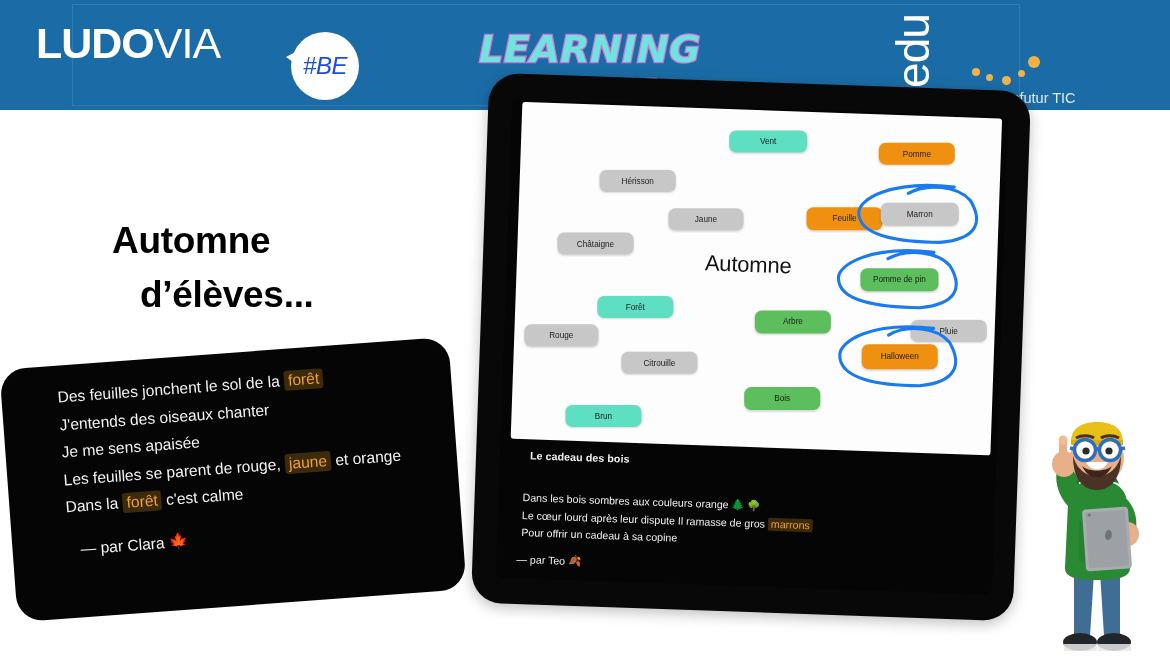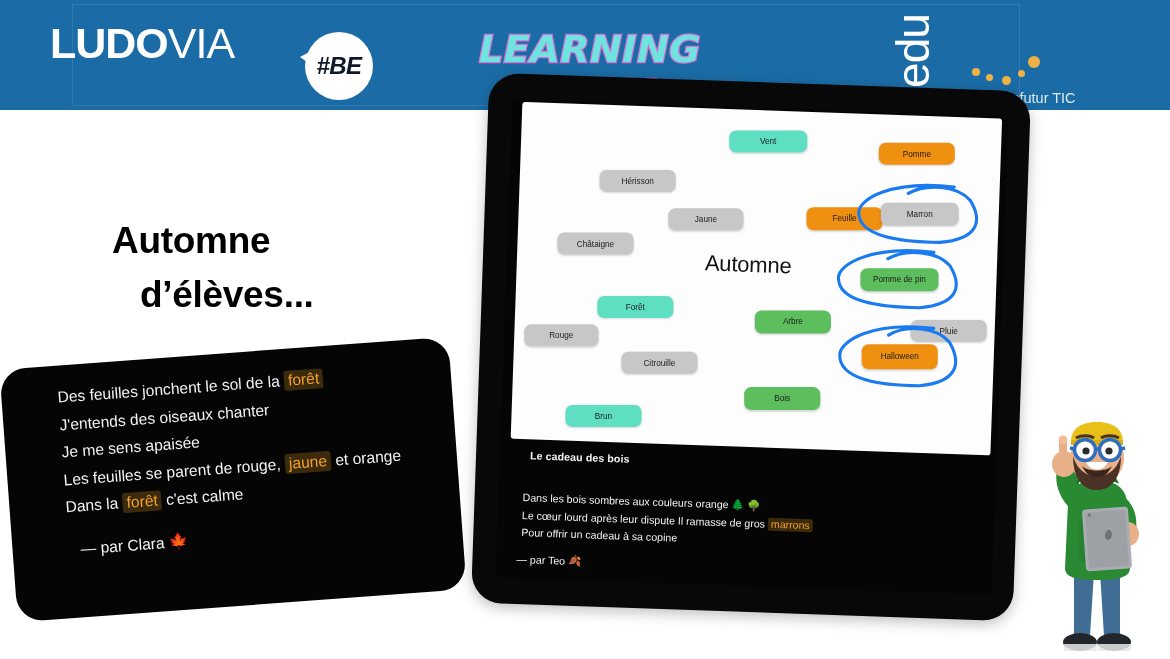--- a/index.html
+++ b/index.html
@@ -17,21 +17,20 @@
   }
   .header-inner-frame {
     position:absolute; left:72px; top:4px; width:948px; height:102px;
     border:1px solid rgba(255,255,255,0.10);
   }
 
   
   .ludovia {
     position:absolute; left:36px; top:20px; width:300px; height:72px;
     color:#ffffff;
-    margin-left:14px;
   }
   .ludovia-main {
     font-size:43px; letter-spacing:-1px; line-height:46px;
     font-weight:400; white-space:nowrap;
   }
   .ludovia-main .bold { font-weight:700; }
   .ludovia-sub1, .ludovia-sub2 {
     font-size:11.5px; letter-spacing:2.6px; line-height:13px; font-weight:400;
   }
   .ludovia-sub1 { margin-top:2px; }
@@ -40,21 +39,21 @@
     background:#ffffff; border-radius:50%;
     display:flex; align-items:center; justify-content:center;
   }
   .be-bubble-tail {
     position:absolute; left:250px; top:28px; width:0; height:0;
     border-top:9px solid transparent;
     border-bottom:12px solid transparent;
     border-right:17px solid #ffffff;
   }
   .be-text {
-    font-size:24px; font-weight:700; color:#0f172a; letter-spacing:-0.5px;
+    font-size:24px; font-weight:400; color:#1d4ed8; letter-spacing:-0.5px;
     font-style:italic;
     text-align:center;
   }
 
   
   .learning-room {
     position:absolute; left:430px; top:27px; width:320px;
     text-align:center;
     font-family:"DejaVu Sans", sans-serif;
     font-size:38px; font-weight:700; font-style:italic;

